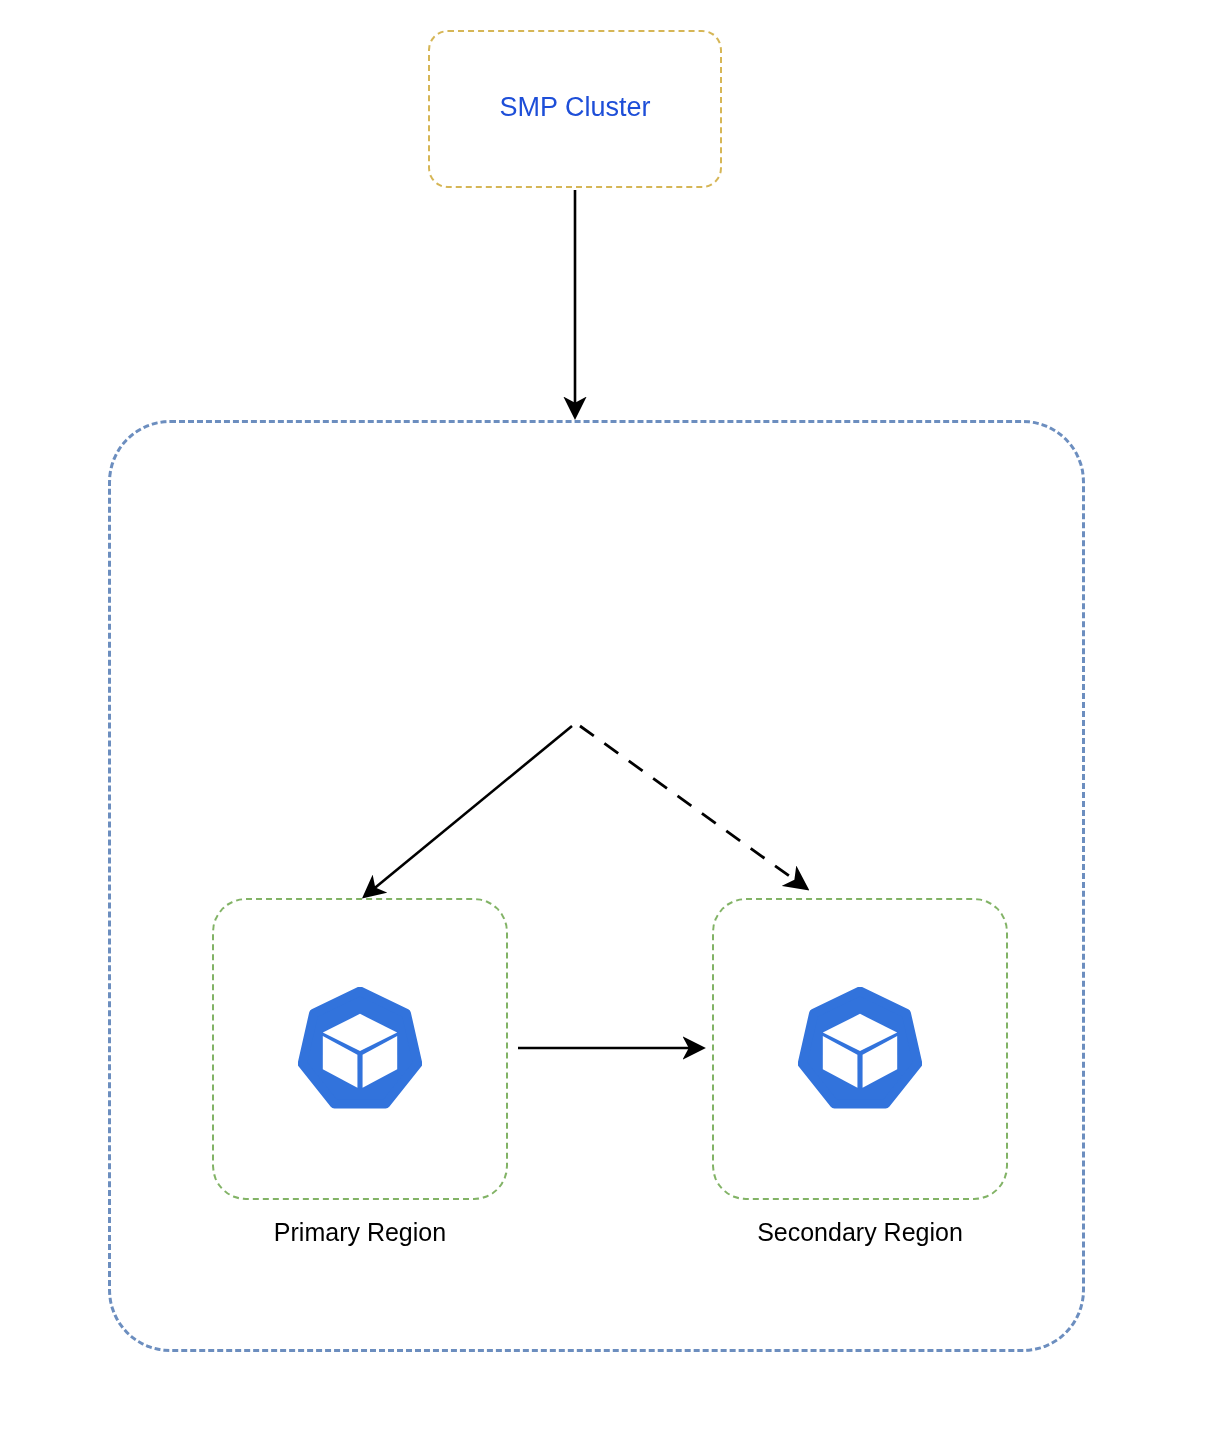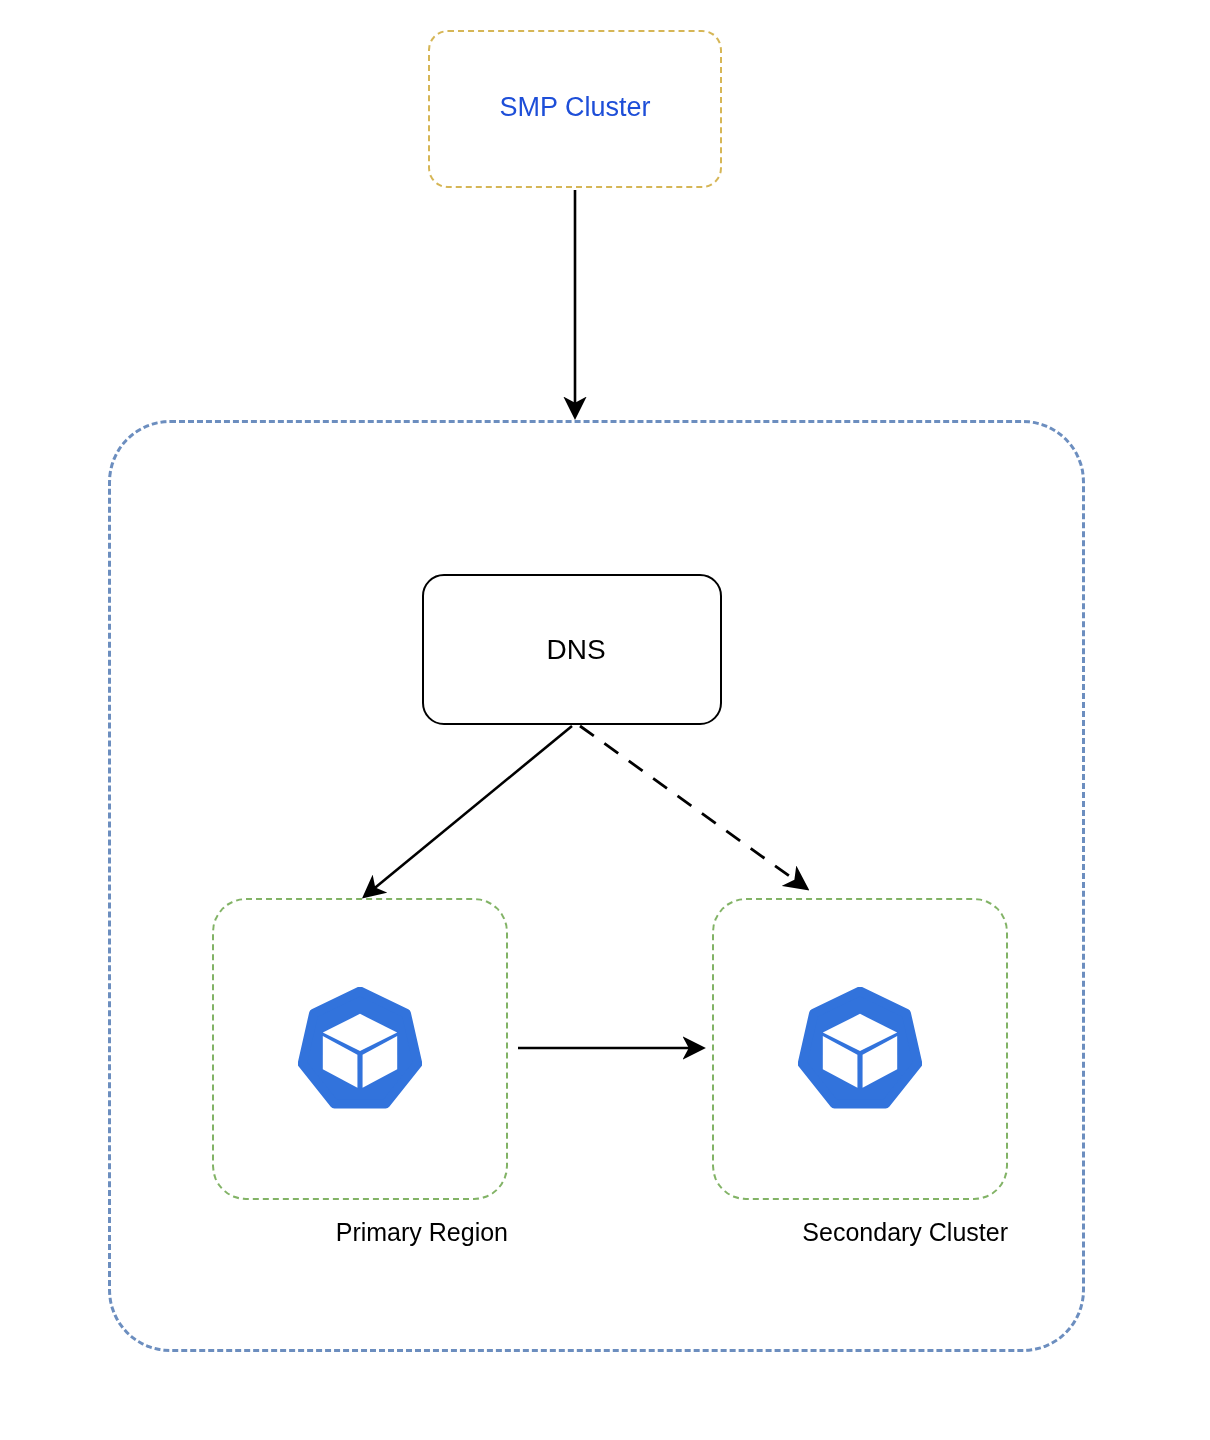--- a/index.html
+++ b/index.html
@@ -101,21 +101,21 @@
     display: block;
     width: 124px;
     height: 124px;
   }
 
   
   .region-caption {
     position: absolute;
     top: 1218px;
     width: 296px;
-    text-align: right;
+    text-align: center;
     font-size: 25px;
     color: #000000;
     white-space: nowrap;
   }
   .caption-primary   { left: 212px; }
   .caption-secondary { left: 712px; }
 </style>
 </head>
 <body>
 
@@ -136,37 +136,34 @@
 
     <line x1="518" y1="1048" x2="702" y2="1048" stroke="#000000" stroke-width="2.6" marker-end="url(#arrow-filled)"></line>
   </svg>
 
   <div class="node smp-cluster">
     <span class="smp-cluster-label">SMP Cluster</span>
   </div>
 
   <div class="node cloud-boundary"></div>
 
-  <div class="node dns-box">
-    <span class="dns-label">DNS</span>
-  </div>
 
   <div class="node region-box region-primary">
     <svg class="k8s-logo" viewBox="0 0 120 120" xmlns="http://www.w3.org/2000/svg">
       <path d="M60 4 L104.8 25.6 L115.8 74.2 L84.8 113.2 L35.2 113.2 L4.2 74.2 L15.2 25.6 Z" fill="#3273dc" stroke="#3273dc" stroke-width="9" stroke-linejoin="round"></path>
       <path d="M60 26 L96 44 L60 62 L24 44 Z" fill="#ffffff"></path>
       <path d="M24 47.5 L57.5 65.5 L57.5 97.5 L24 79.5 Z" fill="#ffffff"></path>
       <path d="M96 47.5 L62.5 65.5 L62.5 97.5 L96 79.5 Z" fill="#ffffff"></path>
     </svg>
   </div>
   <div class="region-caption caption-primary">Primary Region</div>
 
   <div class="node region-box region-secondary">
     <svg class="k8s-logo" viewBox="0 0 120 120" xmlns="http://www.w3.org/2000/svg">
       <path d="M60 4 L104.8 25.6 L115.8 74.2 L84.8 113.2 L35.2 113.2 L4.2 74.2 L15.2 25.6 Z" fill="#3273dc" stroke="#3273dc" stroke-width="9" stroke-linejoin="round"></path>
       <path d="M60 26 L96 44 L60 62 L24 44 Z" fill="#ffffff"></path>
       <path d="M24 47.5 L57.5 65.5 L57.5 97.5 L24 79.5 Z" fill="#ffffff"></path>
       <path d="M96 47.5 L62.5 65.5 L62.5 97.5 L96 79.5 Z" fill="#ffffff"></path>
     </svg>
   </div>
-  <div class="region-caption caption-secondary">Secondary Cluster</div>
+  <div class="region-caption caption-secondary">Secondary Region</div>
 
 </div>
 
 </body></html>

